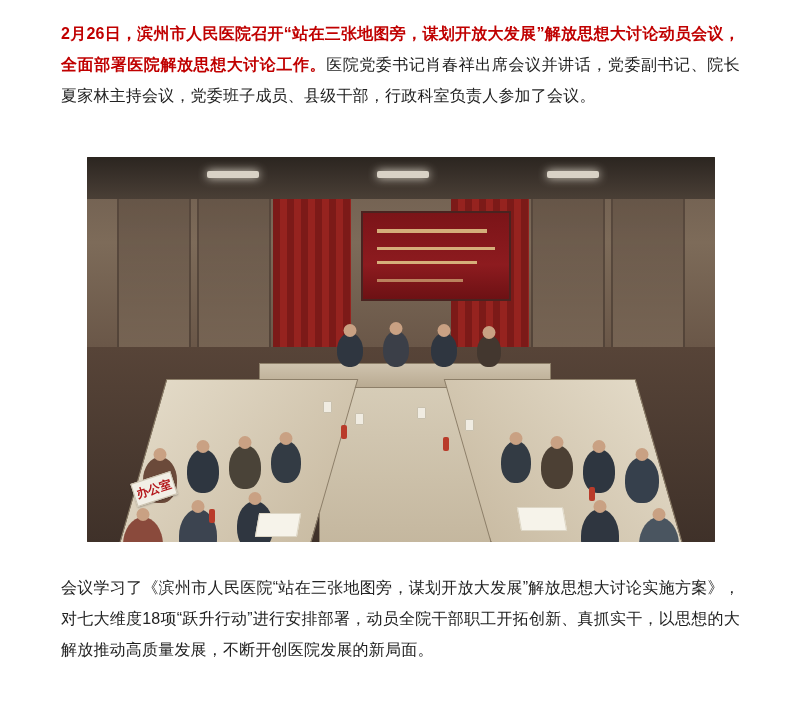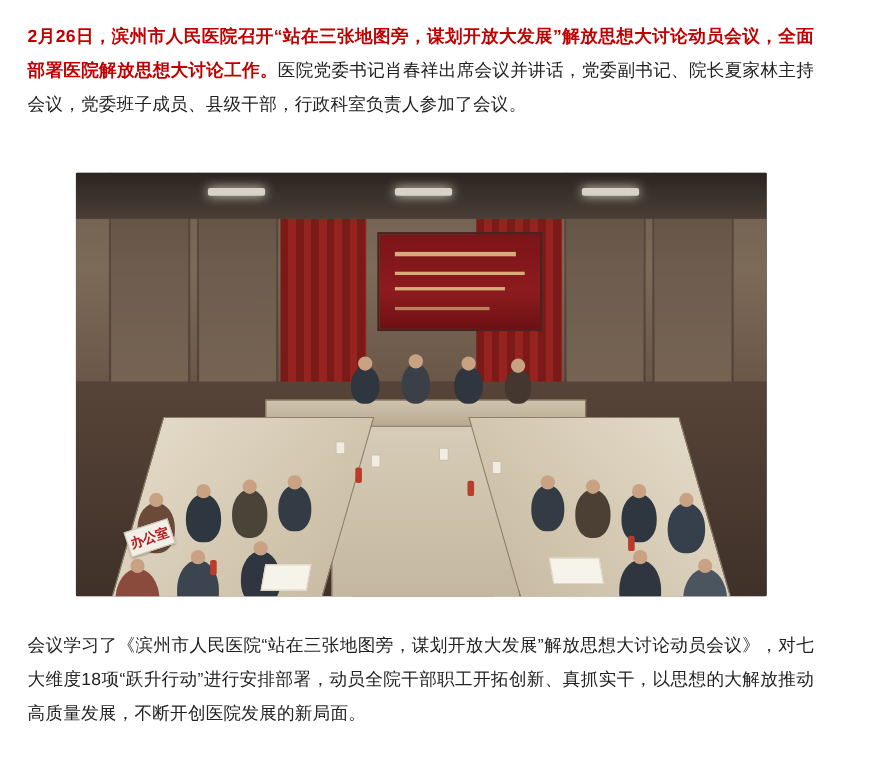--- a/index.html
+++ b/index.html
@@ -9,20 +9,21 @@
   }
   body {
     width: 794px;
     height: 703px;
     font-family: "Liberation Sans", sans-serif;
     overflow: hidden;
   }
   .article {
     padding: 18px 54px 0 25px;
     box-sizing: border-box;
+    margin-left: 36px;
   }
   .para {
     font-size: 16px;
     line-height: 31px;
     color: #222222;
     text-align: justify;
     margin: 0;
     letter-spacing: 0.2px;
   }
   .para-lead {
@@ -219,15 +220,15 @@
       <div class="bottle" style="left:122px;top:352px;"></div>
       <div class="paper" style="left:170px;top:356px;width:40px;height:22px;"></div>
 
       <div class="paper" style="right:150px;top:350px;width:44px;height:22px;transform:skewX(10deg);"></div>
 
       <div class="placard" style="left:46px;top:320px;width:40px;height:22px;transform:rotate(-18deg);">办公室</div>
 
     </div>
   </div>
 
-  <p class="para para-bottom">会议学习了《滨州市人民医院“站在三张地图旁，谋划开放大发展”解放思想大讨论动员会议》，对七大维度18项“跃升行动”进行安排部署，动员全院干部职工开拓创新、真抓实干，以思想的大解放推动高质量发展，不断开创医院发展的新局面。</p>
+  <p class="para para-bottom">会议学习了《滨州市人民医院“站在三张地图旁，谋划开放大发展”解放思想大讨论实施方案》，对七大维度18项“跃升行动”进行安排部署，动员全院干部职工开拓创新、真抓实干，以思想的大解放推动高质量发展，不断开创医院发展的新局面。</p>
 
 </div>
 
 </body></html>

